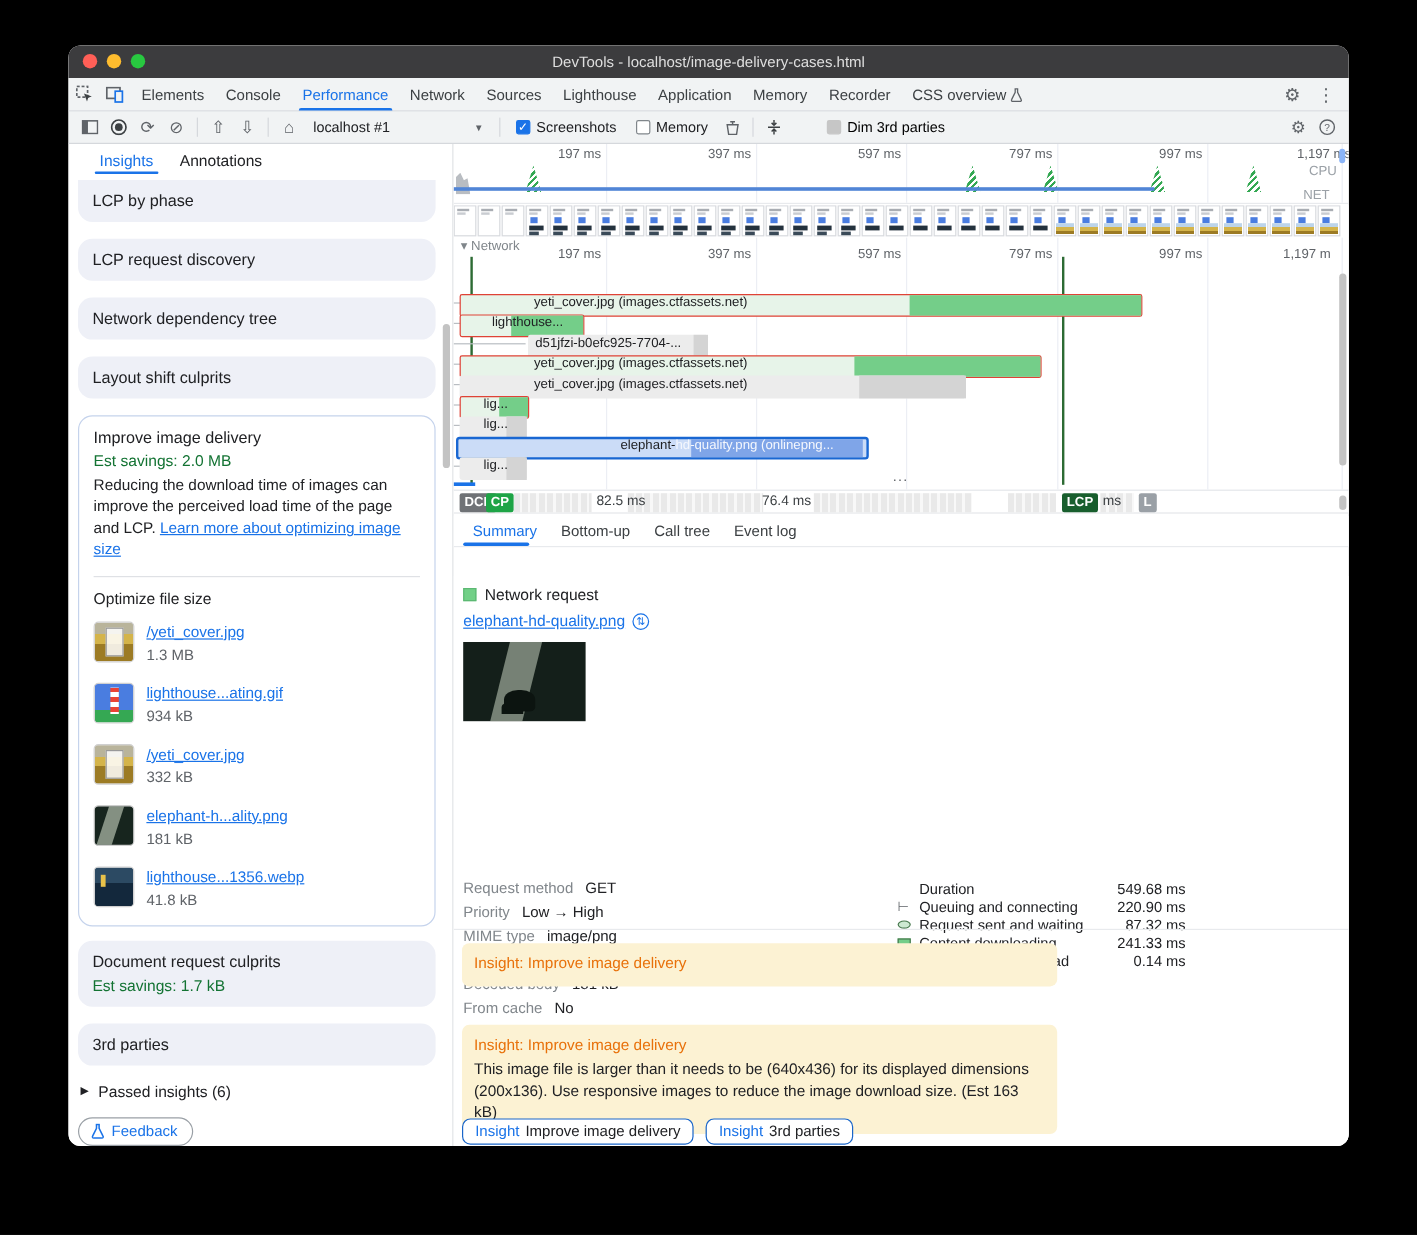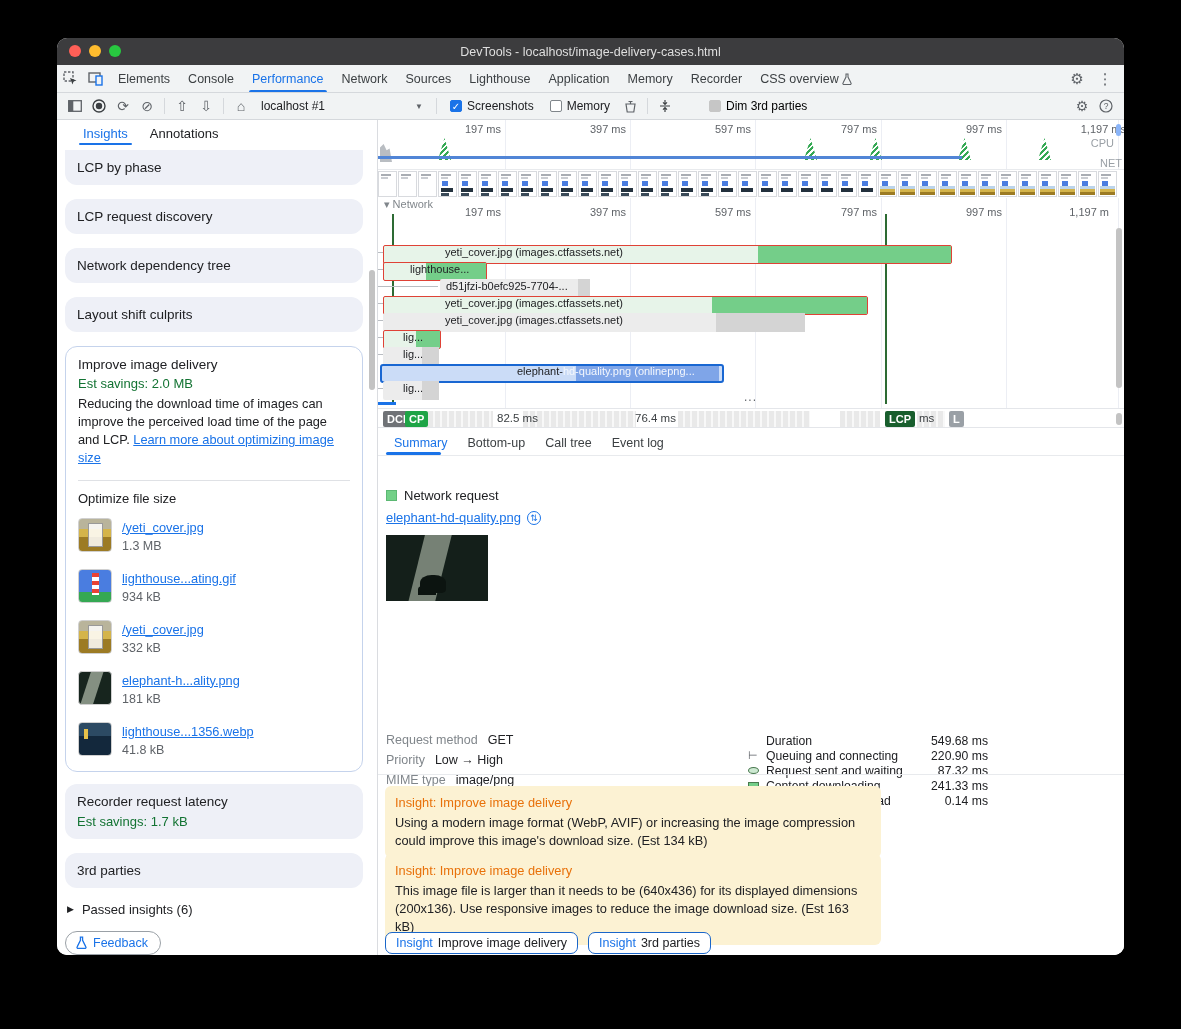--- a/index.html
+++ b/index.html
@@ -17,21 +17,21 @@
   .tab{padding:0 9px;height:100%;display:flex;align-items:center;position:relative;white-space:nowrap;}
   .tab.active{color:#1a73e8;}
   .tab.active::after{content:"";position:absolute;left:6px;right:6px;bottom:0;height:2.5px;background:#1a73e8;border-radius:2px 2px 0 0;}
   .tabbar-right{margin-left:auto;display:flex;align-items:center;gap:2px;padding-right:6px;color:#5f6368;}
   .gear{font-size:15px;} .dots{font-size:15px;letter-spacing:0;padding:0 4px;}
   .flask-gray{margin-left:3px;}
   
   .toolbar{height:27px;background:#f1f3f4;border-bottom:1px solid #d5d8dc;display:flex;align-items:center;font-size:12px;color:#5f6368;padding:0 6px;}
   .tbtn{width:24px;height:24px;display:flex;align-items:center;justify-content:center;font-size:14px;color:#5f6368;}
   .tsep{width:1px;height:16px;background:#d5d8dc;margin:0 5px;}
-  .target-select{display:flex;align-items:center;gap:90px;color:#202124;padding:0 8px;font-size:12px;}
+  .target-select{display:flex;align-items:center;gap:70px;color:#202124;padding:0 8px;font-size:12px;}
   .chk{display:flex;align-items:center;gap:5px;margin:0 8px;color:#202124;}
   .box{width:12px;height:12px;border:1px solid #80868b;border-radius:2px;background:#fff;}
   .box.checked{background:#1a73e8;border-color:#1a73e8;color:#fff;font-size:10px;line-height:11px;text-align:center;}
   .box.disabled{background:#c6c6c6;border-color:#c6c6c6;}
   .chk.dim{color:#000000;padding-left:24px;}
   .toolbar-right{margin-left:auto;display:flex;align-items:center;}
   
   .body{display:flex;height:835px;}
   .sidebar{width:321px;border-right:1px solid #dadce0;position:relative;overflow:hidden;background:#fff;}
   .side-tabs{display:flex;gap:22px;padding:6px 0 5px 26px;font-size:13px;color:#202124;}
@@ -291,21 +291,21 @@
           <div class="fsize">181 kB</div></span>
         </div>
         <div class="file" style="margin-bottom:4px">
           <span class="thumb t-webp"></span>
           <span><a href="#" class="filelink fname">lighthouse...1356.webp</a>
           <div class="fsize">41.8 kB</div></span>
         </div>
       </div>
 
       <div class="card">
-        <span>Recorder request latency</span>
+        <span>Document request culprits</span>
         <div class="est">Est savings: 1.7 kB</div>
       </div>
       <div class="card"><span>3rd parties</span></div>
 
       <div class="passed">
         <span class="tri">▶</span>
         <span>Passed insights (6)</span>
       </div>
       <div class="feedback">
         <span>
@@ -327,21 +327,21 @@
           <div class="grid-v" style="left:503px"></div>
         <div class="grid-v" style="left:628px"></div>
           <div class="grid-v" style="left:740px"></div>
         <span class="rlabel" style="left:123px;top:3px">197 ms</span>
         <span class="rlabel" style="left:248px;top:3px">397 ms</span>
         <span class="rlabel" style="left:373px;top:3px">597 ms</span>
         <span class="rlabel" style="left:499px;top:3px">797 ms</span>
         <span class="rlabel" style="left:624px;top:3px">997 ms</span>
         <span class="rlabel" style="left:748px;top:3px">1,197 ms</span>
         <span class="ovlabel" style="right:10px;top:17px">CPU</span>
-        <span class="ovlabel" style="right:2px;top:37px">NET</span>
+        <span class="ovlabel" style="right:16px;top:37px">NET</span>
         <span class="cpublob"></span>
         <span class="cputri" style="left:60px"></span>
         <span class="cputri" style="left:426px"></span>
         <span class="cputri" style="left:491px"></span>
         <span class="cputri" style="left:580px"></span>
         <span class="cputri" style="left:660px"></span>
         <span class="netline"></span>
         <span class="ovscroll"></span>
       </div>
 
@@ -735,21 +735,20 @@
               <span class="ic">⊣</span>
               <span class="durlab">Waiting on main thread</span>
               <span class="durval">0.14 ms</span>
             </div>
         </div>
 
         <div class="sumdiv"></div>
 
         <div class="insightbox" style="top:306px">
           <div class="ititle">Insight: Improve image delivery</div>
-          <div>Using a modern image format (WebP, AVIF) or increasing the image compression could improve this image's download size. (Est 134 kB)</div>
         </div>
         <div class="insightbox" style="top:374px">
           <div class="ititle">Insight: Improve image delivery</div>
           <div>This image file is larger than it needs to be (640x436) for its displayed dimensions (200x136). Use responsive images to reduce the image download size. (Est 163 kB)</div>
         </div>
 
         <div class="ibtns">
           <span class="ibtn">
               <b>Insight</b>
               <span>Improve image delivery</span>

